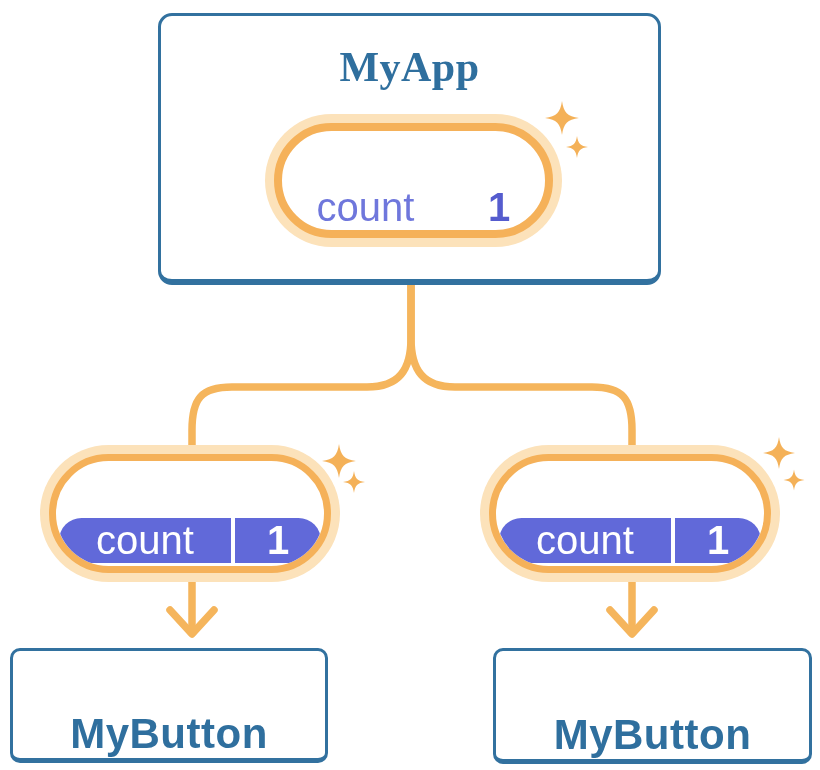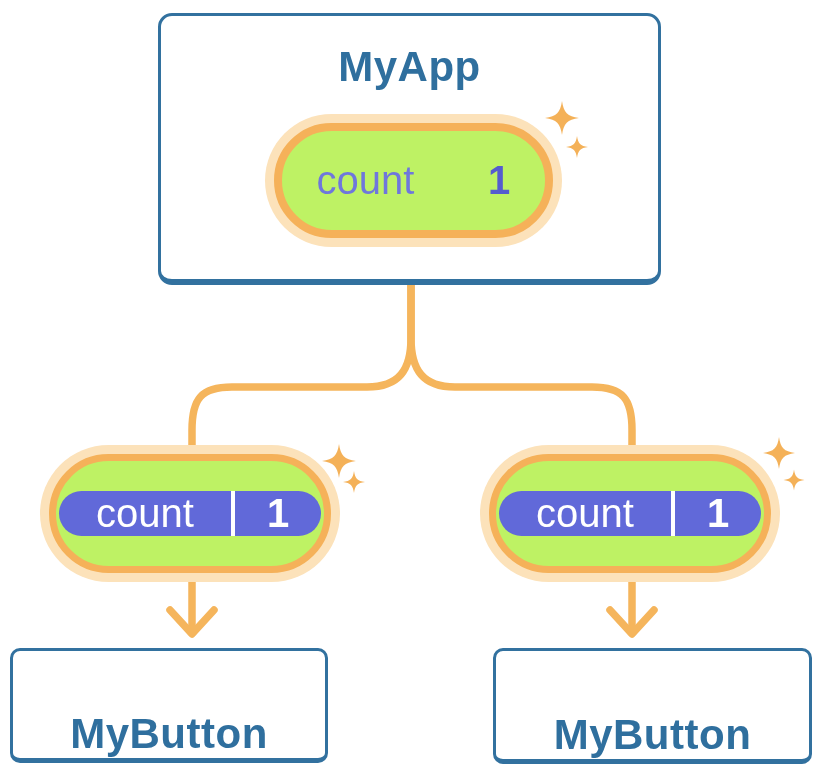--- a/index.html
+++ b/index.html
@@ -35,21 +35,21 @@
     display: flex;
     align-items: center;
     justify-content: center;
   }
   .card-root {
     left: 158px; top: 13px; width: 503px; height: 272px;
     border-radius: 14px;
     border-bottom-width: 6px;
     align-items: flex-start;
   }
-  .card-root .card-title { margin-top: 27px; }
+  .card-root .card-title { margin-top: 27px; font-family: Liberation Serif, serif; }
   .card-title {
     color: #2F6F9E;
     font-size: 42px;
     font-weight: 600;
     letter-spacing: 0.5px;
   }
   .card-child { border-radius: 10px; border-bottom-width: 5px; align-items: flex-end; }
   .card-child-left  { left: 10px;  top: 648px; width: 318px; height: 115px; }
   .card-child-right { left: 493px; top: 648px; width: 319px; height: 116px; }
 
@@ -58,24 +58,24 @@
     position: absolute;
     background: #FCE2BA;           
     border-radius: 999px;
     padding: 9px;
     box-sizing: border-box;
     z-index: 3;
   }
   .pill-ring {
     height: 100%;
     border-radius: 999px;
-    background: #bef264;
+    background: #ffffff;
     box-sizing: border-box;
     display: flex;
-    align-items: center;
+    align-items: flex-end;
     overflow: hidden;
   }
   
   .pill-state { left: 265px; top: 114px; width: 297px; height: 133px; }
   .pill-state .pill-ring { border: 8px solid #F5B159; }
   .pill-state .pill-name {
     flex: 1; display: flex; align-items: center; justify-content: center;
     color: #6F77DC; font-size: 40px; font-weight: 400;
   }
   .pill-state .pill-divider { width: 4px; background: #F0A850; }

